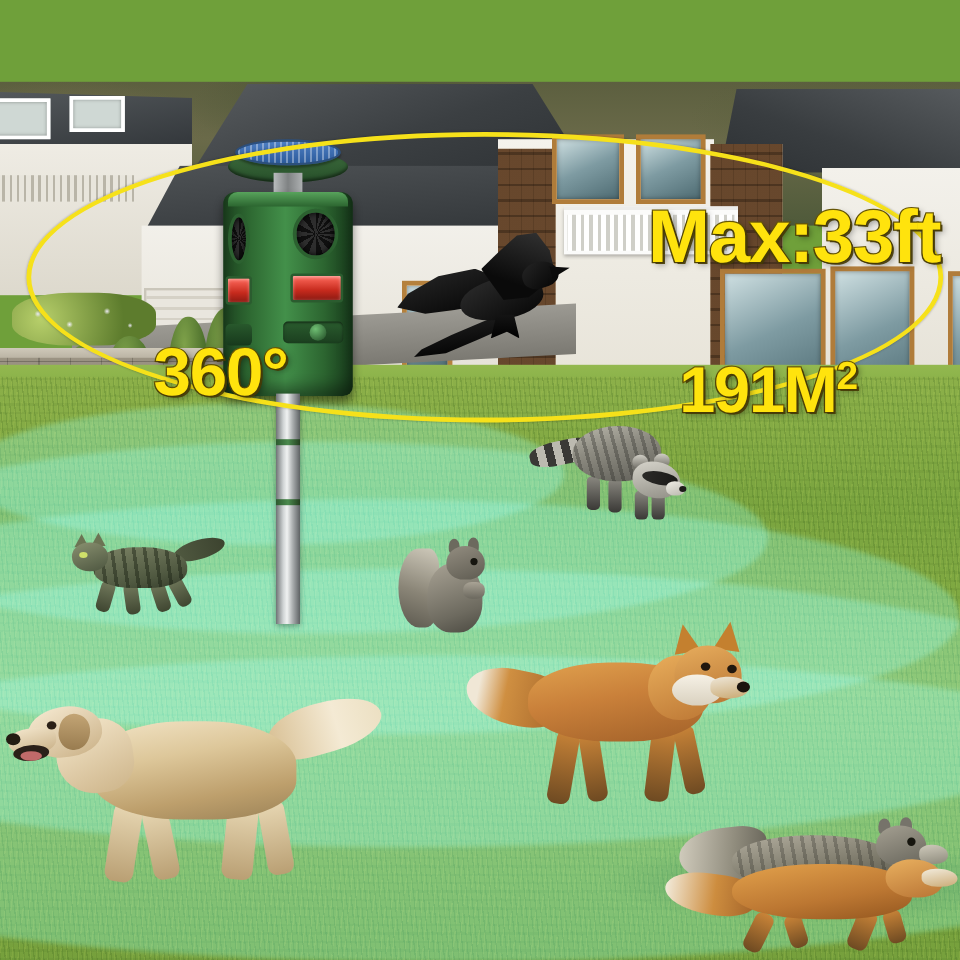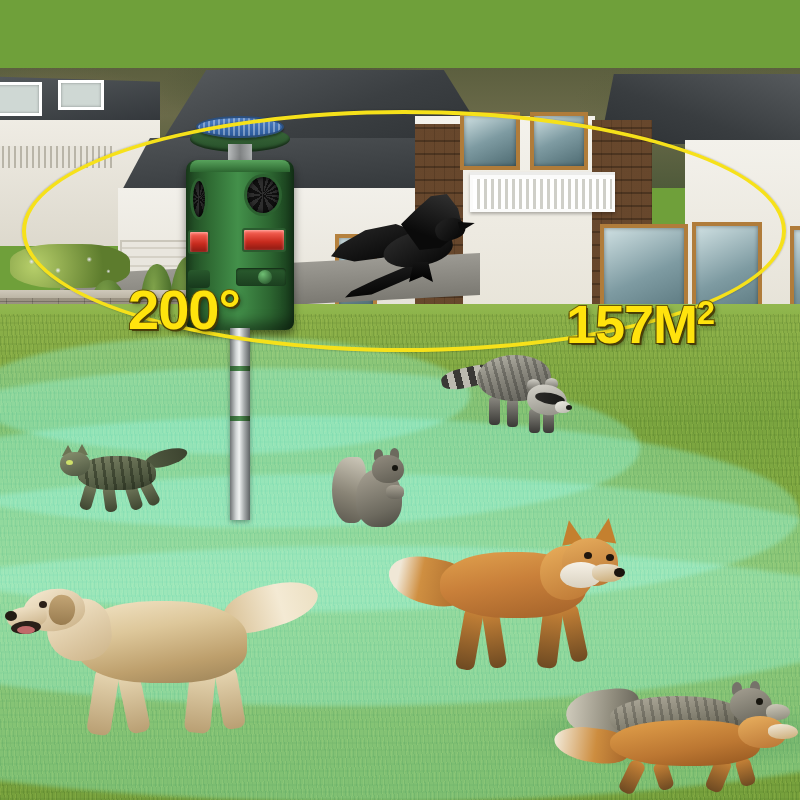--- a/index.html
+++ b/index.html
@@ -855,18 +855,19 @@
       <div class="knob"></div>
       <div class="pole"></div>
       <div class="pole-band pb1"></div>
       <div class="pole-band pb2"></div>
     </div>
 
   </div>
 
   <div id="range-ellipse"></div>
 
-
-  <div id="c-360" class="callout">200°</div>
-
-  <div id="c-157" class="callout"><span>157M</span><span class="sup">2</span></div>
+  <div id="c-max" class="callout">Max:33ft</div>
+
+  <div id="c-360" class="callout">360°</div>
+
+  <div id="c-157" class="callout"><span>191M</span><span class="sup">2</span></div>
 
 </div>
 
 </body></html>

